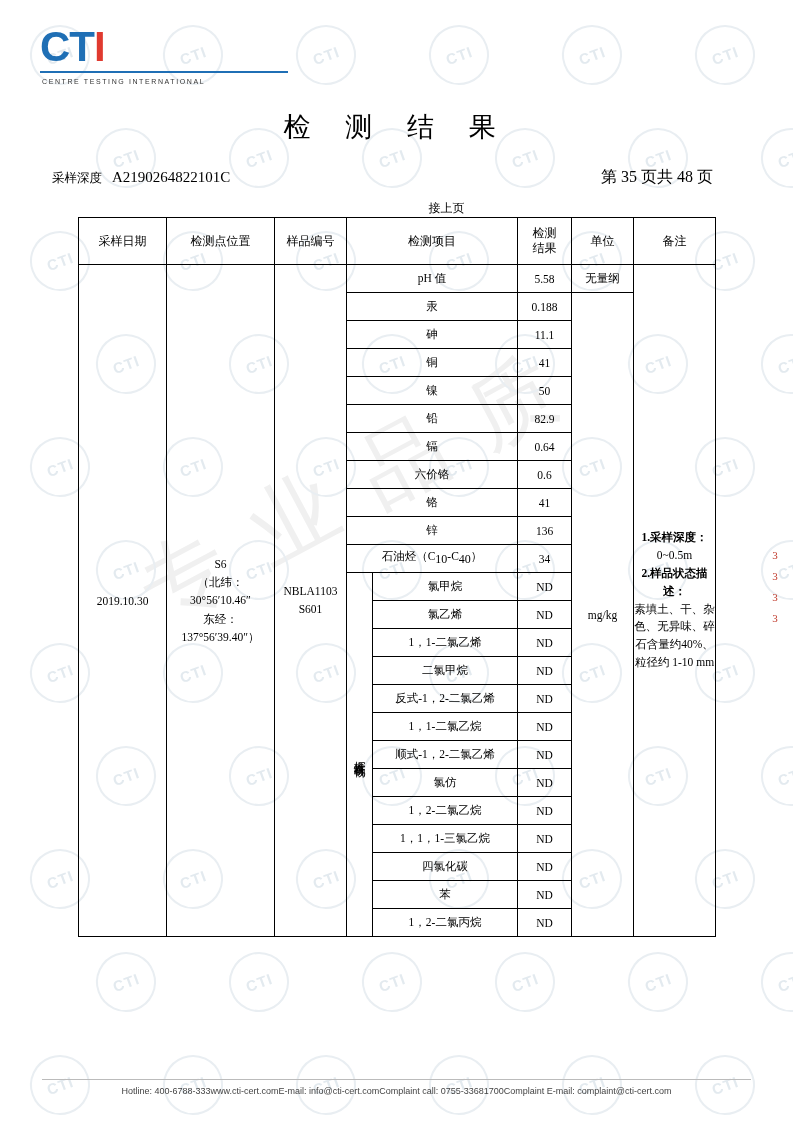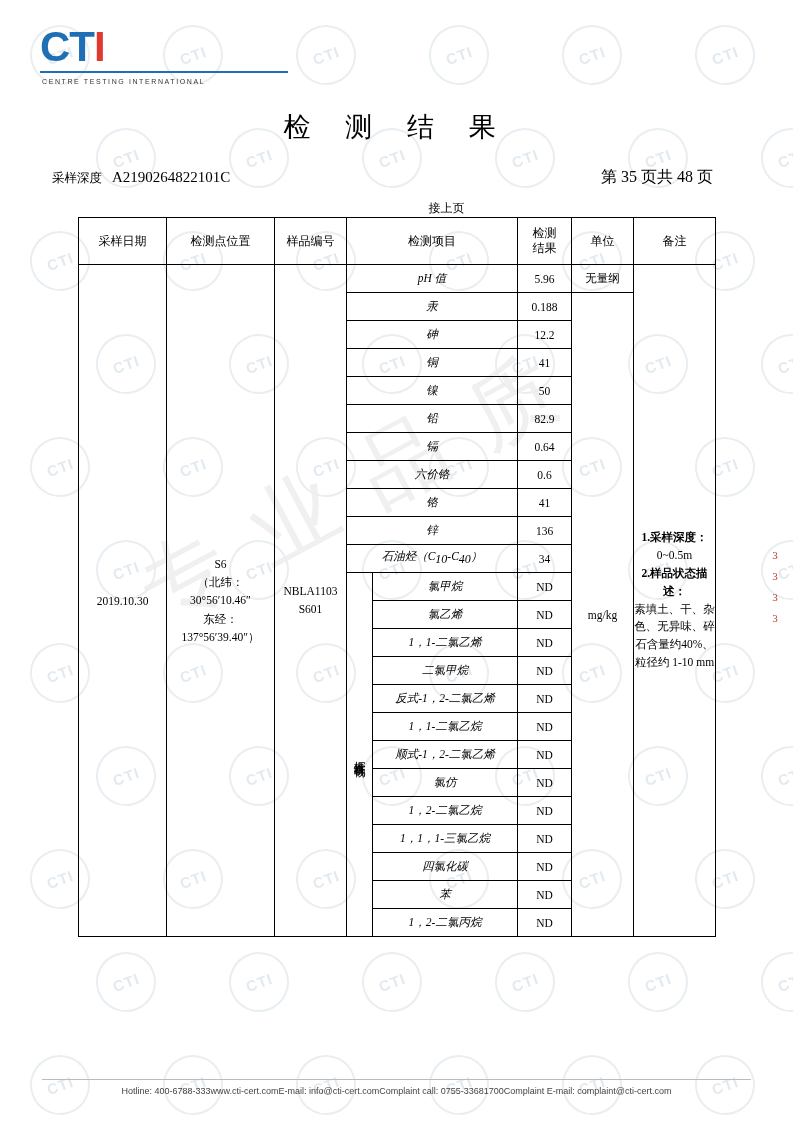--- a/index.html
+++ b/index.html
@@ -160,21 +160,21 @@
     background: transparent;
   }
   table.result th {
     height: 46px;
     font-weight: normal;
     font-size: 12px;
   }
   td.item, td.value {
     height: 27px;
   }
-  td.item { font-size: 11.5px; font-style: italic; }
+  td.item { font-size: 11.5px; }
   td.value { font-size: 11.5px; }
   .col-date { width: 88px; }
   .col-loc  { width: 108px; }
   .col-sample { width: 72px; }
   .col-vgroup { width: 26px; }
   .col-item { width: 145px; }
   .col-result { width: 54px; }
   .col-unit  { width: 62px; }
   .col-remark { width: 82px; }
 
@@ -362,37 +362,37 @@
               <div>（北纬：</div>
               <div>30°56′10.46″</div>
               <div>东经：</div>
               <div>137°56′39.40″）</div>
             </td>
             <td rowspan="24" class="sample-cell">
               <div>NBLA1103</div>
               <div>S601</div>
             </td>
             <td class="item" colspan="2">pH 值</td>
-            <td class="value">5.96</td>
+            <td class="value">5.58</td>
             <td>无量纲</td>
             <td rowspan="24" class="remark-cell">
               <div><b>1.采样深度：</b></div>
               <div>0~0.5m</div>
               <div><b>2.样品状态描述：</b></div>
               <div>素填土、干、杂色、无异味、碎石含量约40%、粒径约 1-10 mm</div>
             </td>
           </tr>
           <tr>
             <td class="item" colspan="2">汞</td>
             <td class="value">0.188</td>
             <td rowspan="23">mg/kg</td>
           </tr>
           <tr>
             <td class="item" colspan="2">砷</td>
-            <td class="value">12.2</td>
+            <td class="value">11.1</td>
           </tr>
           <tr>
             <td class="item" colspan="2">铜</td>
             <td class="value">41</td>
           </tr>
           <tr>
             <td class="item" colspan="2">镍</td>
             <td class="value">50</td>
           </tr>
           <tr>

